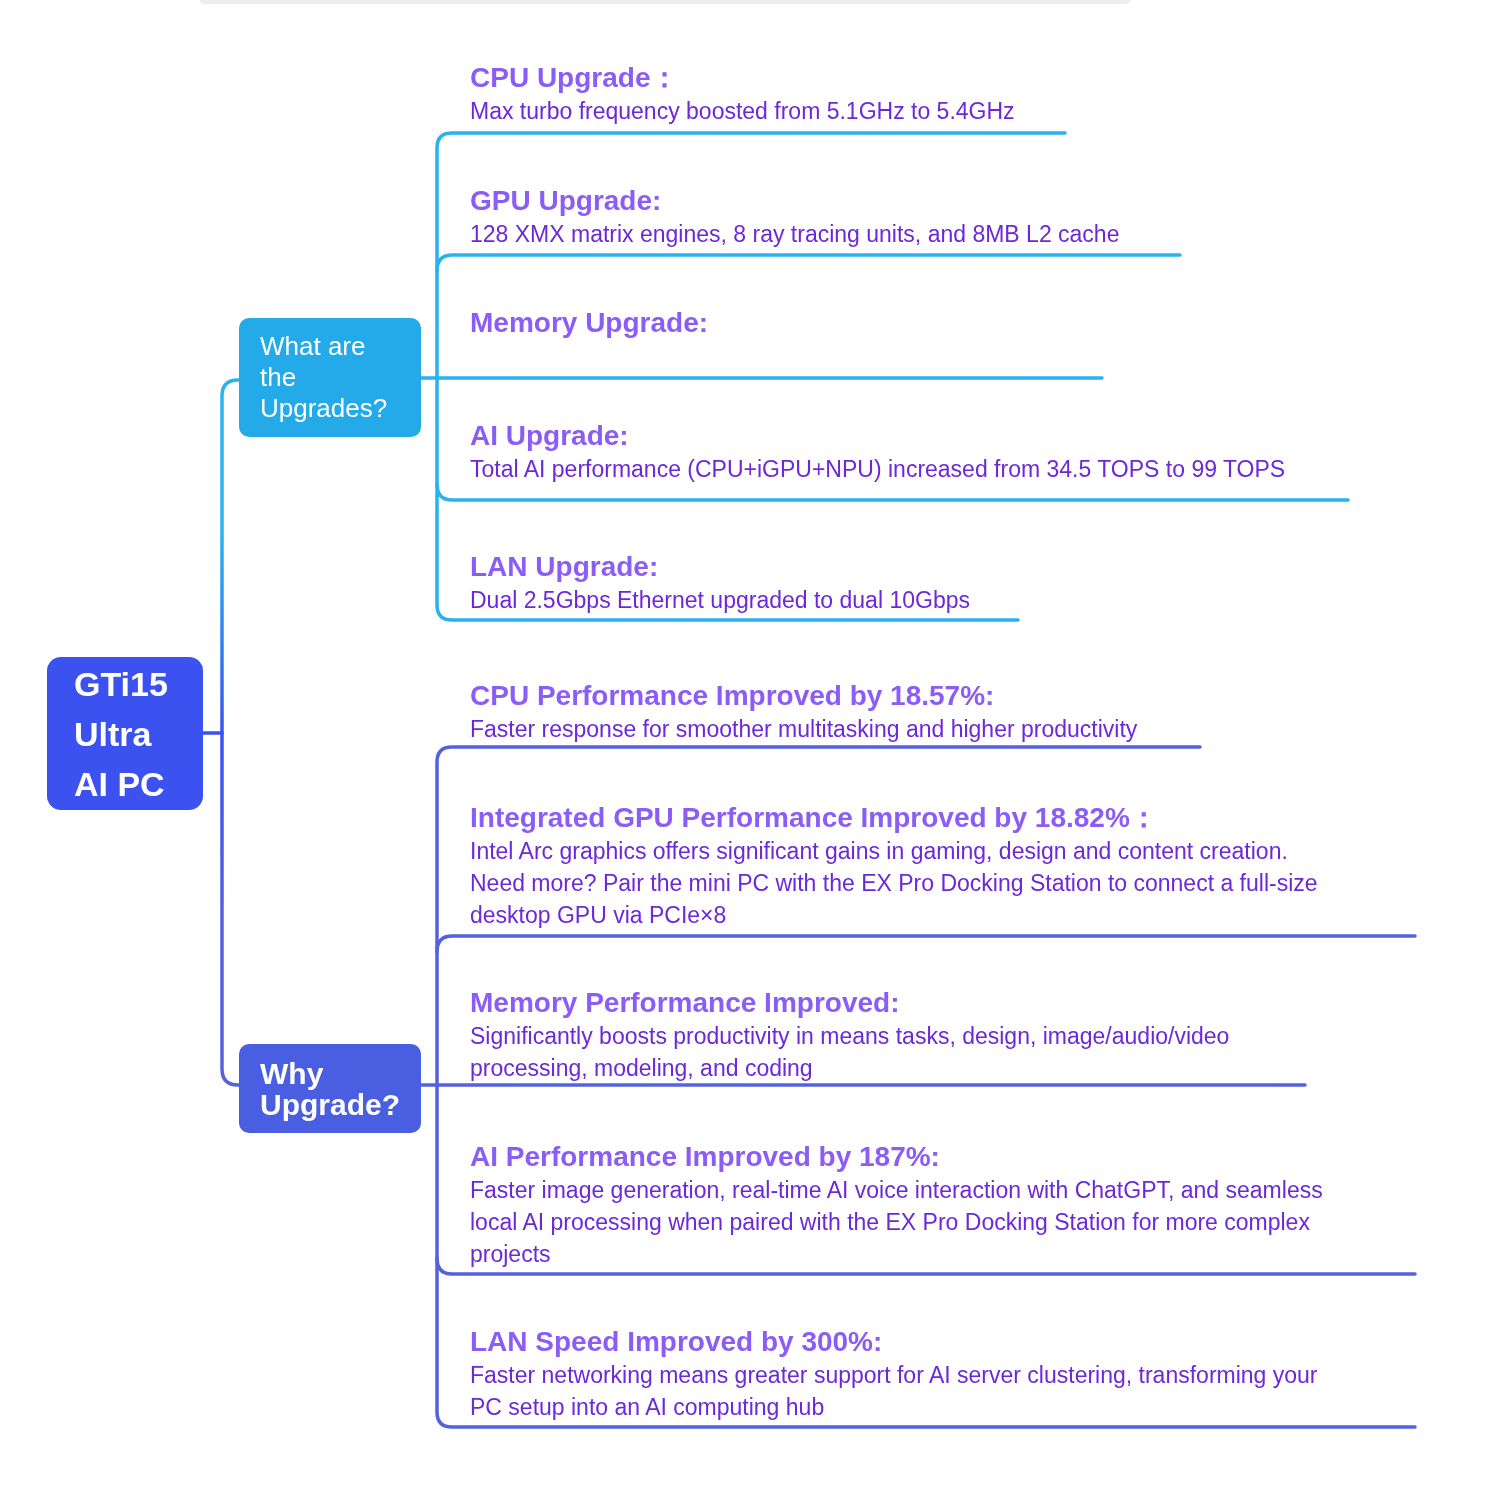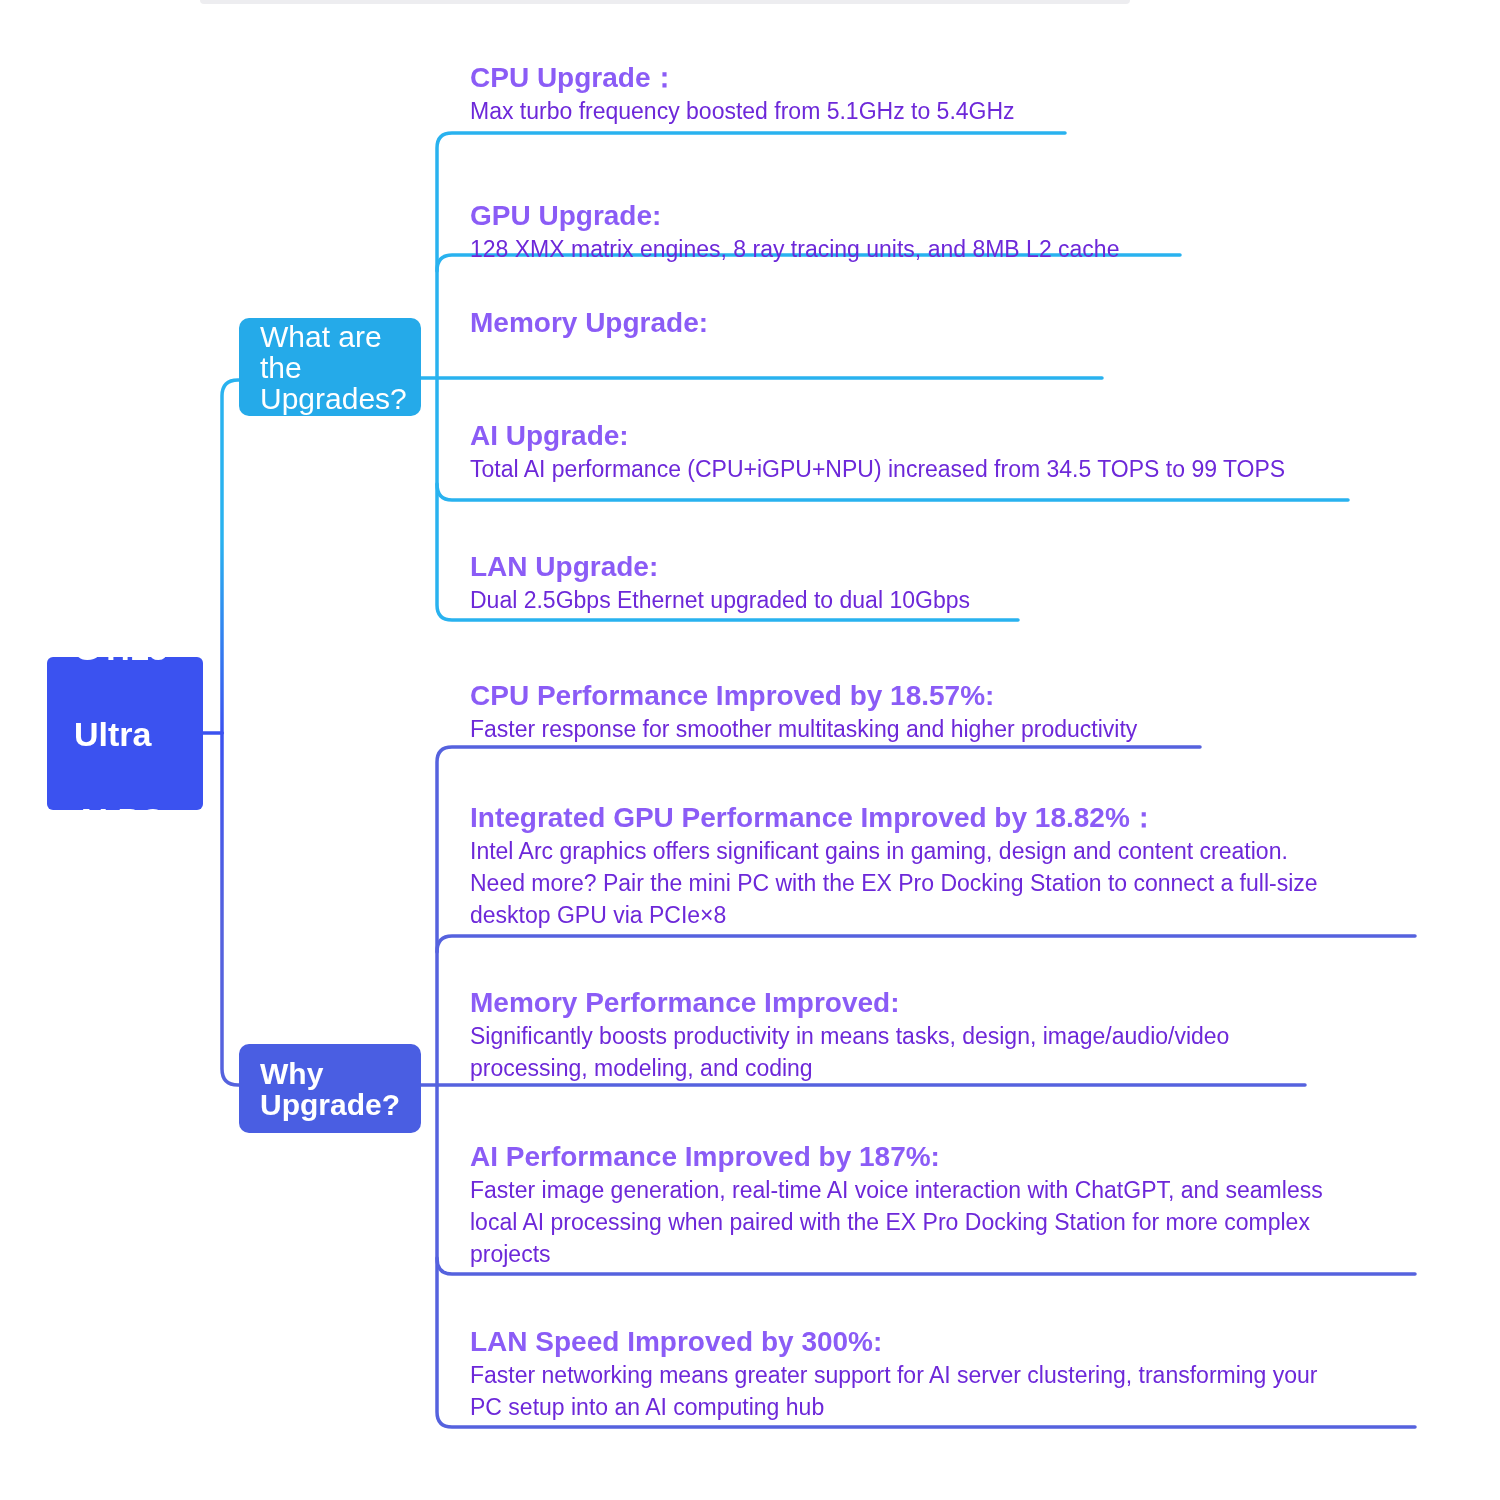--- a/index.html
+++ b/index.html
@@ -7,26 +7,26 @@
     position:relative;width:1500px;height:1500px;background:#ffffff;
     font-family:"Liberation Sans","DejaVu Sans",sans-serif;overflow:hidden;
   }
   #wires{position:absolute;left:0;top:0;width:1500px;height:1500px;}
   .node-box{
     position:absolute;border-radius:10px;color:#ffffff;
     display:flex;flex-direction:column;justify-content:center;
     box-sizing:border-box;
   }
   .root-box{
-    left:47px;top:657px;width:156px;height:153px;border-radius:6px;
-    background:#3B52F0;padding-left:27px;font-size:34px;font-weight:700;line-height:50px;gap:36px;
+    left:47px;top:657px;width:156px;height:153px;border-radius:14px;
+    background:#3B52F0;padding-left:27px;font-size:34px;font-weight:700;line-height:50px;
   }
   .branch1-box{
-    left:239px;top:318px;width:182px;height:98px;
-    background:#25AAE9;padding-left:21px;font-size:30px;font-weight:400;line-height:31px;
+    left:239px;top:318px;width:182px;height:119px;
+    background:#25AAE9;padding-left:21px;font-size:26px;font-weight:400;line-height:31px;
   }
   .branch2-box{
     left:239px;top:1044px;width:182px;height:89px;
     background:#4A5EE2;padding-left:21px;font-size:30px;font-weight:700;line-height:31px;
   }
   .leaf{position:absolute;left:470px;}
   .ltitle{
     font-size:28px;font-weight:600;color:#8b5cf6;line-height:35px;white-space:nowrap;
   }
   .ldesc{font-size:23px;font-weight:400;color:#6d28d9;}
@@ -95,21 +95,21 @@
     <div>Upgrade?</div>
   </div>
 
   <div class="leaf" style="top:60px">
     <div class="ltitle">CPU Upgrade：</div>
     <div class="ldesc">
         <div>Max turbo frequency boosted from 5.1GHz to 5.4GHz</div>
       </div>
   </div>
 
-  <div class="leaf" style="top:198px">
+  <div class="leaf" style="top:183px">
     <div class="ltitle">GPU Upgrade:</div>
     <div class="ldesc">
         <div>128 XMX matrix engines, 8 ray tracing units, and 8MB L2 cache</div>
       </div>
   </div>
 
   <div class="leaf" style="top:305px">
     <div class="ltitle">Memory Upgrade:</div>
   </div>
 

